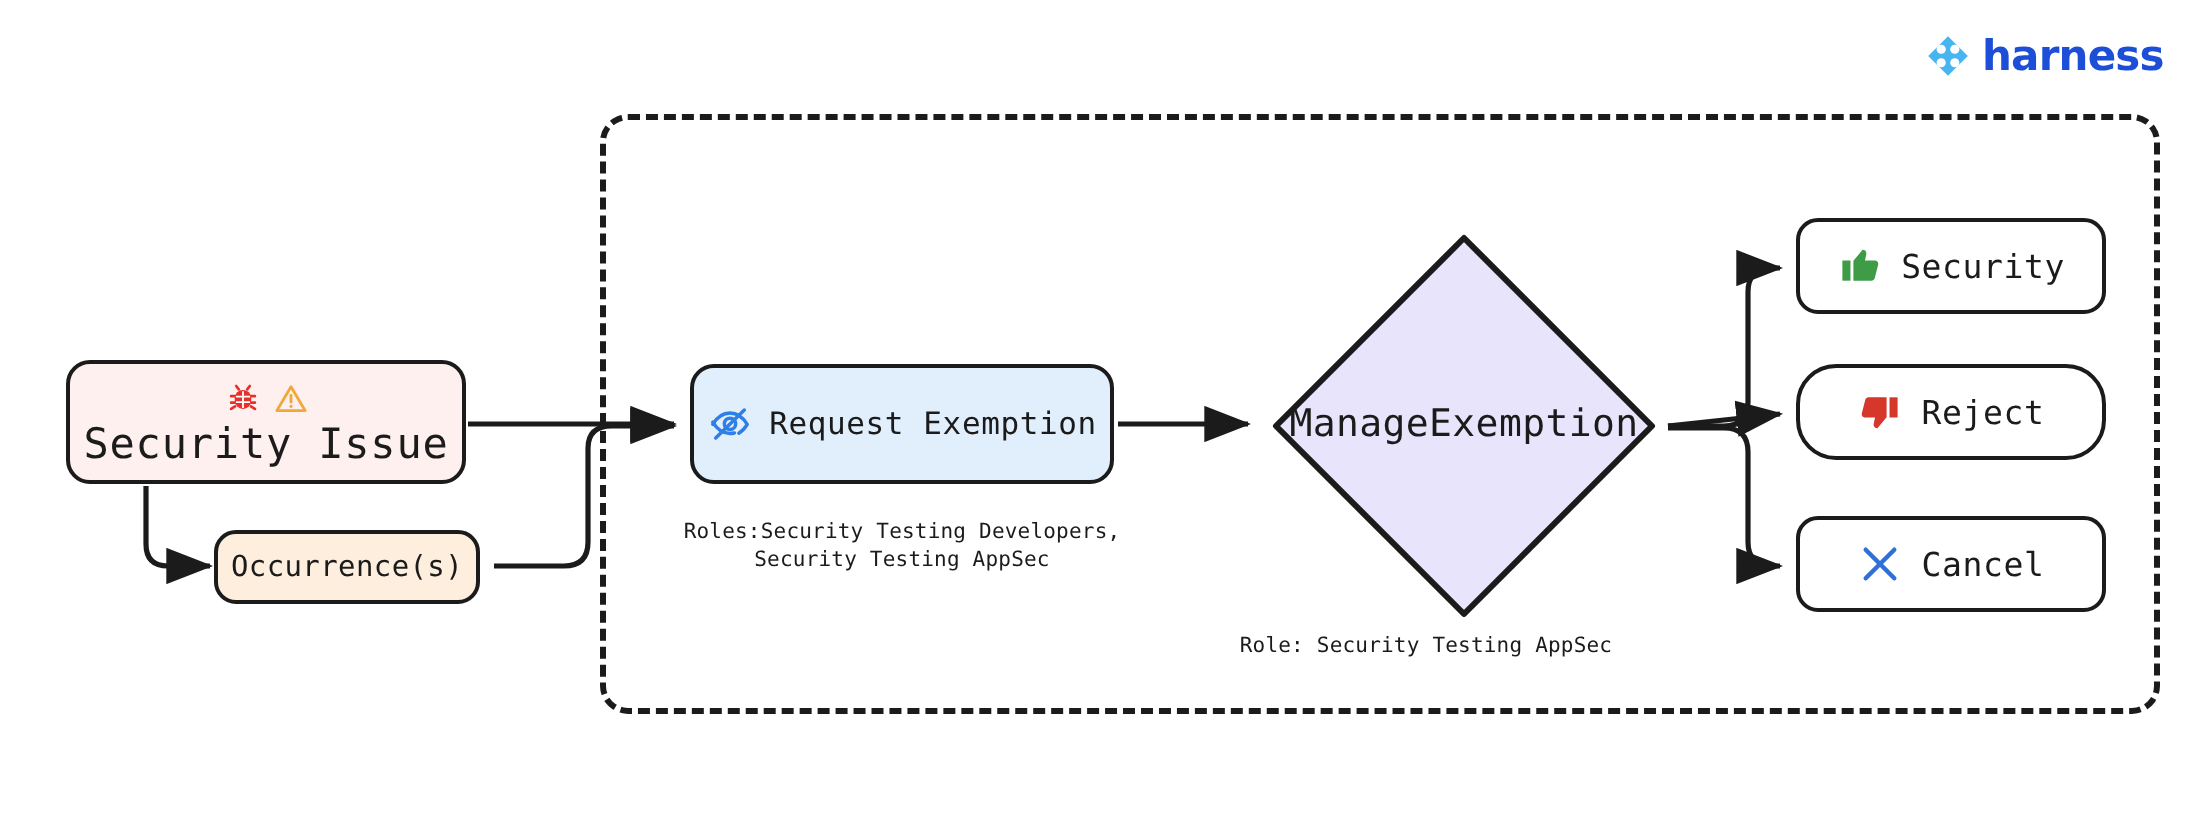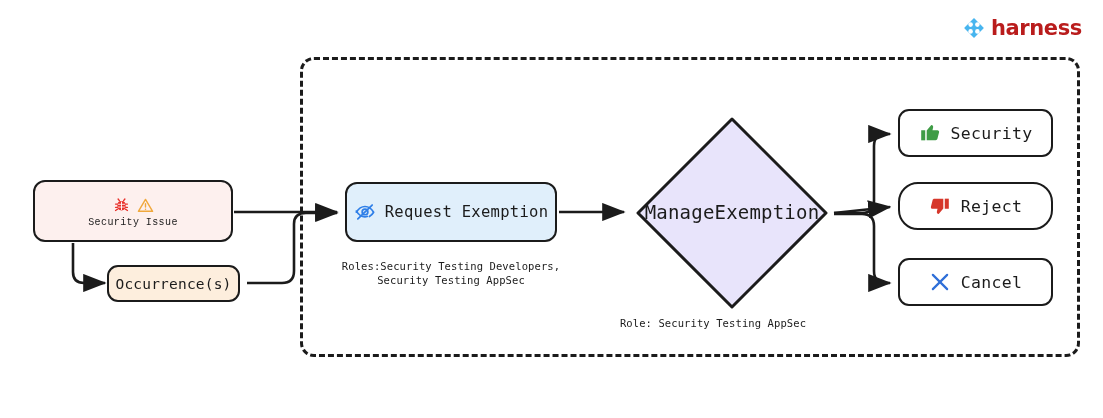--- a/index.html
+++ b/index.html
@@ -23,21 +23,21 @@
     left: 963px;
     display: flex;
     align-items: center;
     gap: 6px;
   }
   .brand-mark { width: 22px; height: 22px; display: block; }
   .brand-name {
     font-family: "DejaVu Sans", sans-serif;
     font-size: 21px;
     font-weight: 700;
-    color: #b91c1c;
+    color: #1d4ed8;
     letter-spacing: -0.4px;
     line-height: 1;
   }
 
   
   .group-box {
     position: absolute;
     left: 300px;
     top: 57px;
     width: 780px;
@@ -77,21 +77,21 @@
     gap: 2px;
     padding-top: 2px;
   }
   .sec-icons {
     display: flex;
     align-items: center;
     justify-content: center;
     gap: 7px;
     height: 18px;
   }
-  .sec-label { font-size: 10px; letter-spacing: 0.4px; font-family: Liberation Mono, monospace; }
+  .sec-label { font-size: 21px; letter-spacing: 0.4px; }
 
   .node-occurrence {
     left: 107px; top: 265px;
     width: 133px; height: 37px;
     border-radius: 11px;
     background: #fdeedd;
     font-size: 14.5px;
     letter-spacing: 0.2px;
   }
 

